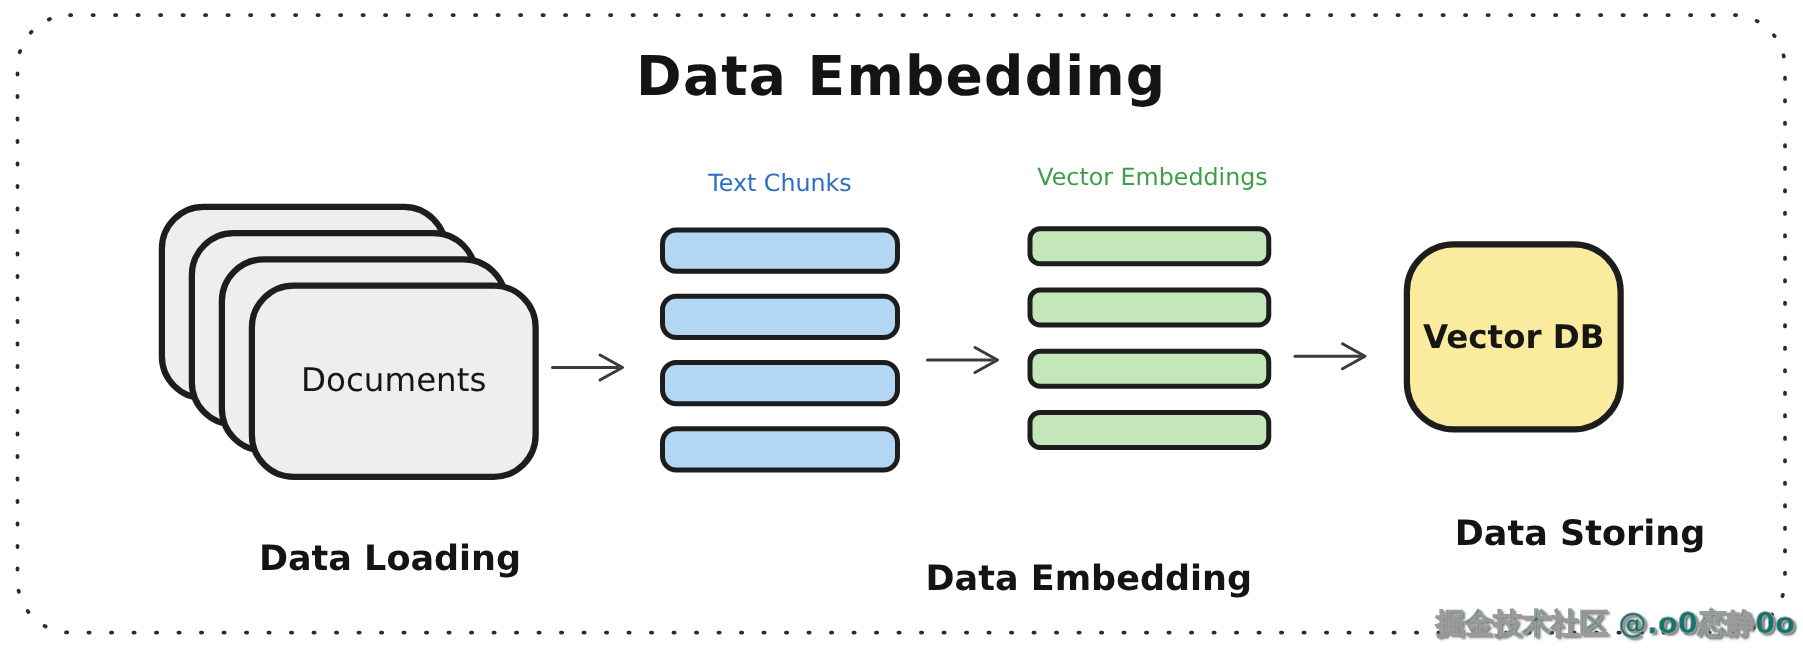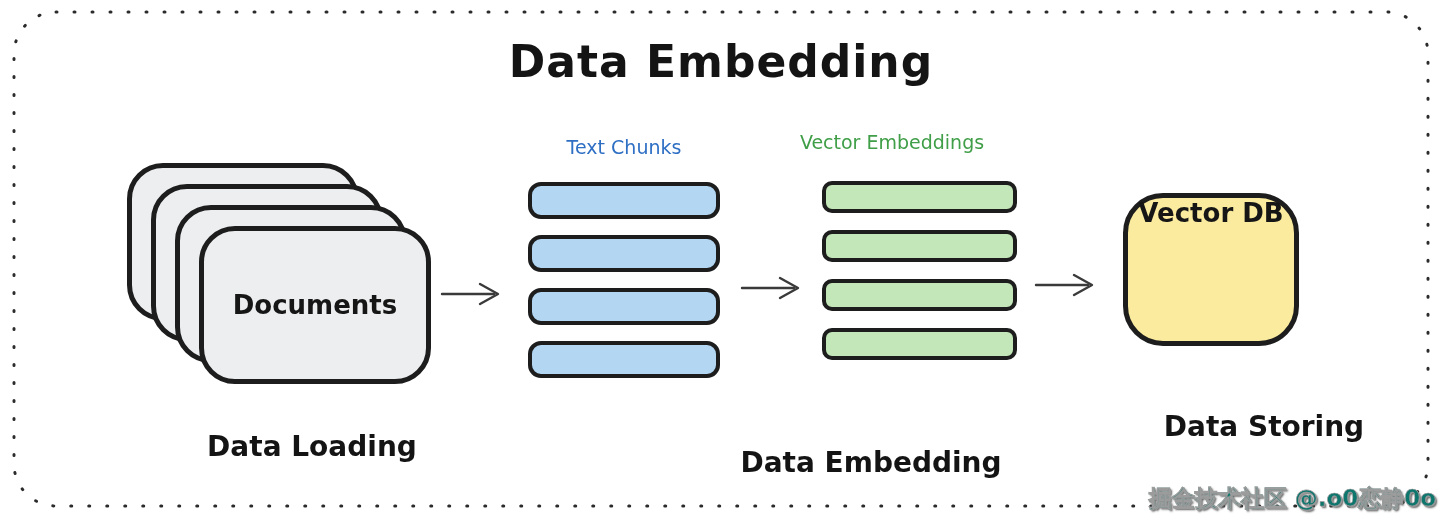--- a/index.html
+++ b/index.html
@@ -18,42 +18,42 @@
   
   .doc-stack{position:absolute;left:127px;top:163px;width:310px;height:224px;}
   .doc-card{
     position:absolute;width:232px;height:158px;box-sizing:border-box;
     background:var(--doc_fill,#eceef0);border:5px solid var(--ink,#1d1d1d);border-radius:36px;
   }
   .doc-card.c0{left:0;top:0;}
   .doc-card.c1{left:24px;top:21px;}
   .doc-card.c2{left:48px;top:42px;}
   .doc-card.c3{left:72px;top:63px;display:flex;align-items:center;justify-content:center;}
-  .doc-card .doc-text{font-size:26px;font-weight:bold;color:#161616;}
+  .doc-card .doc-text{font-size:26px;font-weight:normal;color:#161616;}
 
   
   .col-heading{
     position:absolute;transform:translateX(-50%);font-size:19px;font-weight:normal;white-space:nowrap;
   }
   .chunks-heading{left:624px;top:136px;color:var(--chunk_heading,#2e6fc4);}
-  .embed-heading{left:892px;top:131px;color:var(--embed_heading,#3f9e47);}
+  .embed-heading{left:922px;top:131px;color:var(--embed_heading,#3f9e47);}
 
   
   .bars{position:absolute;display:flex;flex-direction:column;}
   .bar{box-sizing:border-box;border:4px solid var(--ink,#1d1d1d);width:100%;}
   .chunk-bars{left:528px;top:182px;width:192px;gap:16px;}
   .chunk-bars .bar{height:37px;border-radius:13px;background:var(--chunk_fill,#b3d7f3);}
   .embed-bars{left:822px;top:181px;width:195px;gap:17px;}
   .embed-bars .bar{height:32px;border-radius:10px;background:var(--embed_fill,#c3e7b8);}
 
   
   .vector-db{
     position:absolute;left:1123px;top:193px;width:176px;height:153px;box-sizing:border-box;
     background:var(--db_fill,#fbeb9e);border:5px solid var(--ink,#1d1d1d);border-radius:40px;
-    display:flex;justify-content:center;
+    display:flex;align-items:center;justify-content:center;
   }
   .vector-db .db-text{font-size:26px;font-weight:bold;color:#161616;white-space:nowrap;}
 
   
   .arrow{position:absolute;width:62px;height:26px;}
   .arrow svg{display:block;}
   .arrow-1{left:440px;top:281px;}
   .arrow-2{left:740px;top:275px;}
   .arrow-3{left:1034px;top:272px;}
 

